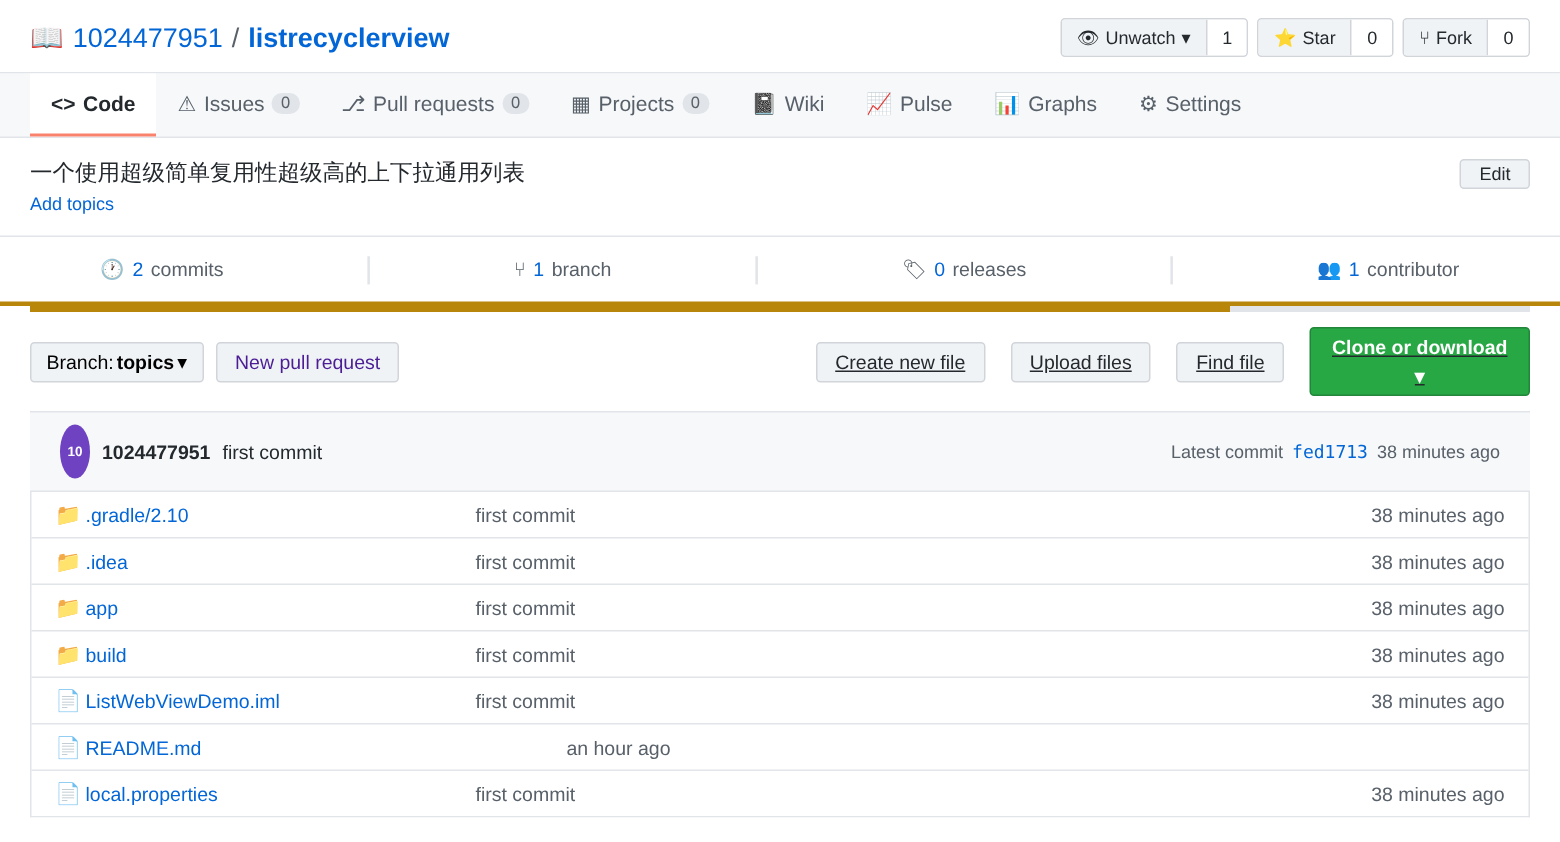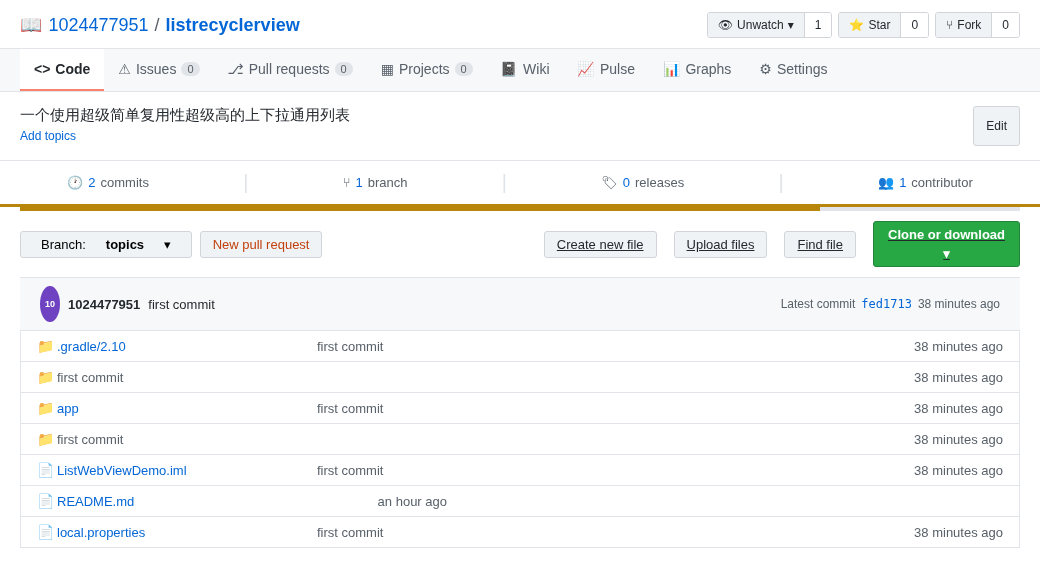--- a/index.html
+++ b/index.html
@@ -19,34 +19,34 @@
     
     .tabs { display: flex; align-items: center; padding: 0 20px; border-bottom: 1px solid #e1e4e8; background: #f6f8fa; }
     .tab { display: flex; align-items: center; gap: 5px; padding: 12px 14px; font-size: 14px; color: #586069; text-decoration: none; border-bottom: 2px solid transparent; cursor: pointer; white-space: nowrap; }
     .tab.active { color: #24292e; border-bottom-color: #f9826c; font-weight: 600; background: #fff; }
     .tab .badge { background: #e1e4e8; color: #586069; border-radius: 20px; padding: 1px 6px; font-size: 11px; }
 
     
     .description-area { padding: 14px 20px; display: flex; align-items: flex-start; justify-content: space-between; border-bottom: 1px solid #e1e4e8; gap: 12px; }
     .description-text { font-size: 15px; color: #24292e; }
     .add-topics { display: block; color: #0366d6; font-size: 12px; margin-top: 4px; cursor: pointer; }
-    .edit-btn { padding: 12px 12px; font-size: 12px; background: #eff3f6; border: 1px solid #d1d5da; border-radius: 3px; cursor: pointer; color: #24292e; }
+    .edit-btn { padding: 2px 12px; font-size: 12px; background: #eff3f6; border: 1px solid #d1d5da; border-radius: 3px; cursor: pointer; color: #24292e; }
 
     
     .stats-bar { display: flex; align-items: center; justify-content: space-around; padding: 10px 20px; border-bottom: 3px solid #b8860b; background: #fff; }
     .stat-item { display: flex; align-items: center; gap: 5px; color: #586069; font-size: 13px; cursor: pointer; }
     .stat-item a { color: #0366d6; text-decoration: none; }
     .stat-divider { color: #e1e4e8; font-size: 20px; }
 
     
     .file-toolbar { display: flex; align-items: center; justify-content: space-between; padding: 10px 20px; }
     .toolbar-left { display: flex; align-items: center; gap: 8px; }
-    .branch-selector { display: flex; align-items: center; gap: 20px; padding: 5px 20px; background: #eff3f6; border: 1px solid #d1d5da; border-radius: 3px; cursor: pointer; font-size: 13px; }
+    .branch-selector { display: flex; align-items: center; gap: 2px; padding: 5px 10px; background: #eff3f6; border: 1px solid #d1d5da; border-radius: 3px; cursor: pointer; font-size: 13px; }
     .branch-selector .branch-label { font-weight: 600; }
-    .new-pr-btn { padding: 5px 12px; background: #eff3f6; border: 1px solid #d1d5da; border-radius: 3px; font-size: 13px; cursor: pointer; color: #c2410c; }
+    .new-pr-btn { padding: 5px 12px; background: #eff3f6; border: 1px solid #d1d5da; border-radius: 3px; font-size: 13px; cursor: pointer; color: #4c1d95; }
     .toolbar-right { display: flex; align-items: center; gap: 17px; text-decoration: underline; }
     .file-btn { padding: 5px 12px; background: #eff3f6; border: 1px solid #d1d5da; border-radius: 3px; font-size: 13px; cursor: pointer; color: #24292e; white-space: nowrap; }
     .clone-btn { padding: 5px 14px; background: #28a745; border: 1px solid #22863a; border-radius: 3px; font-size: 13px; cursor: pointer; color: #fff; font-weight: 600; white-space: nowrap; display: flex; align-items: center; gap: 4px; flex-direction: column; }
 
     
     .commit-row { display: flex; align-items: center; justify-content: space-between; padding: 8px 20px; background: #f6f8fa; border: 1px solid #e1e4e8; border-left: none; border-right: none; margin: 0 20px; }
     .commit-left { display: flex; align-items: center; gap: 8px; }
     .avatar { width: 20px; height: 36px; border-radius: 50%; background: #6f42c1; display: flex; align-items: center; justify-content: center; color: #fff; font-size: 9px; font-weight: 600; overflow: hidden; }
     .commit-author { font-weight: 600; color: #24292e; font-size: 13px; }
     .commit-message { color: #24292e; font-size: 13px; }
@@ -214,31 +214,33 @@
 
 <div class="file-list">
 <div class="file-row">
       <span class="file-icon">📁</span>
       <div class="file-name"><a href="#">.gradle/2.10</a></div>
       <div class="file-commit">first commit</div>
       <div class="file-time">38 minutes ago</div>
     </div>
     <div class="file-row">
       <span class="file-icon">📁</span>
+      <div class="file-name"><a href="#">.idea</a></div>
       <div class="file-commit">first commit</div>
       <div class="file-time">38 minutes ago</div>
     </div>
     <div class="file-row">
       <span class="file-icon">📁</span>
       <div class="file-name"><a href="#">app</a></div>
       <div class="file-commit">first commit</div>
       <div class="file-time">38 minutes ago</div>
     </div>
     <div class="file-row">
       <span class="file-icon">📁</span>
+      <div class="file-name"><a href="#">build</a></div>
       <div class="file-commit">first commit</div>
       <div class="file-time">38 minutes ago</div>
     </div>
     <div class="file-row">
       <span class="file-icon">📄</span>
       <div class="file-name"><a href="#">ListWebViewDemo.iml</a></div>
       <div class="file-commit">first commit</div>
       <div class="file-time">38 minutes ago</div>
     </div>
     <div class="file-row">

